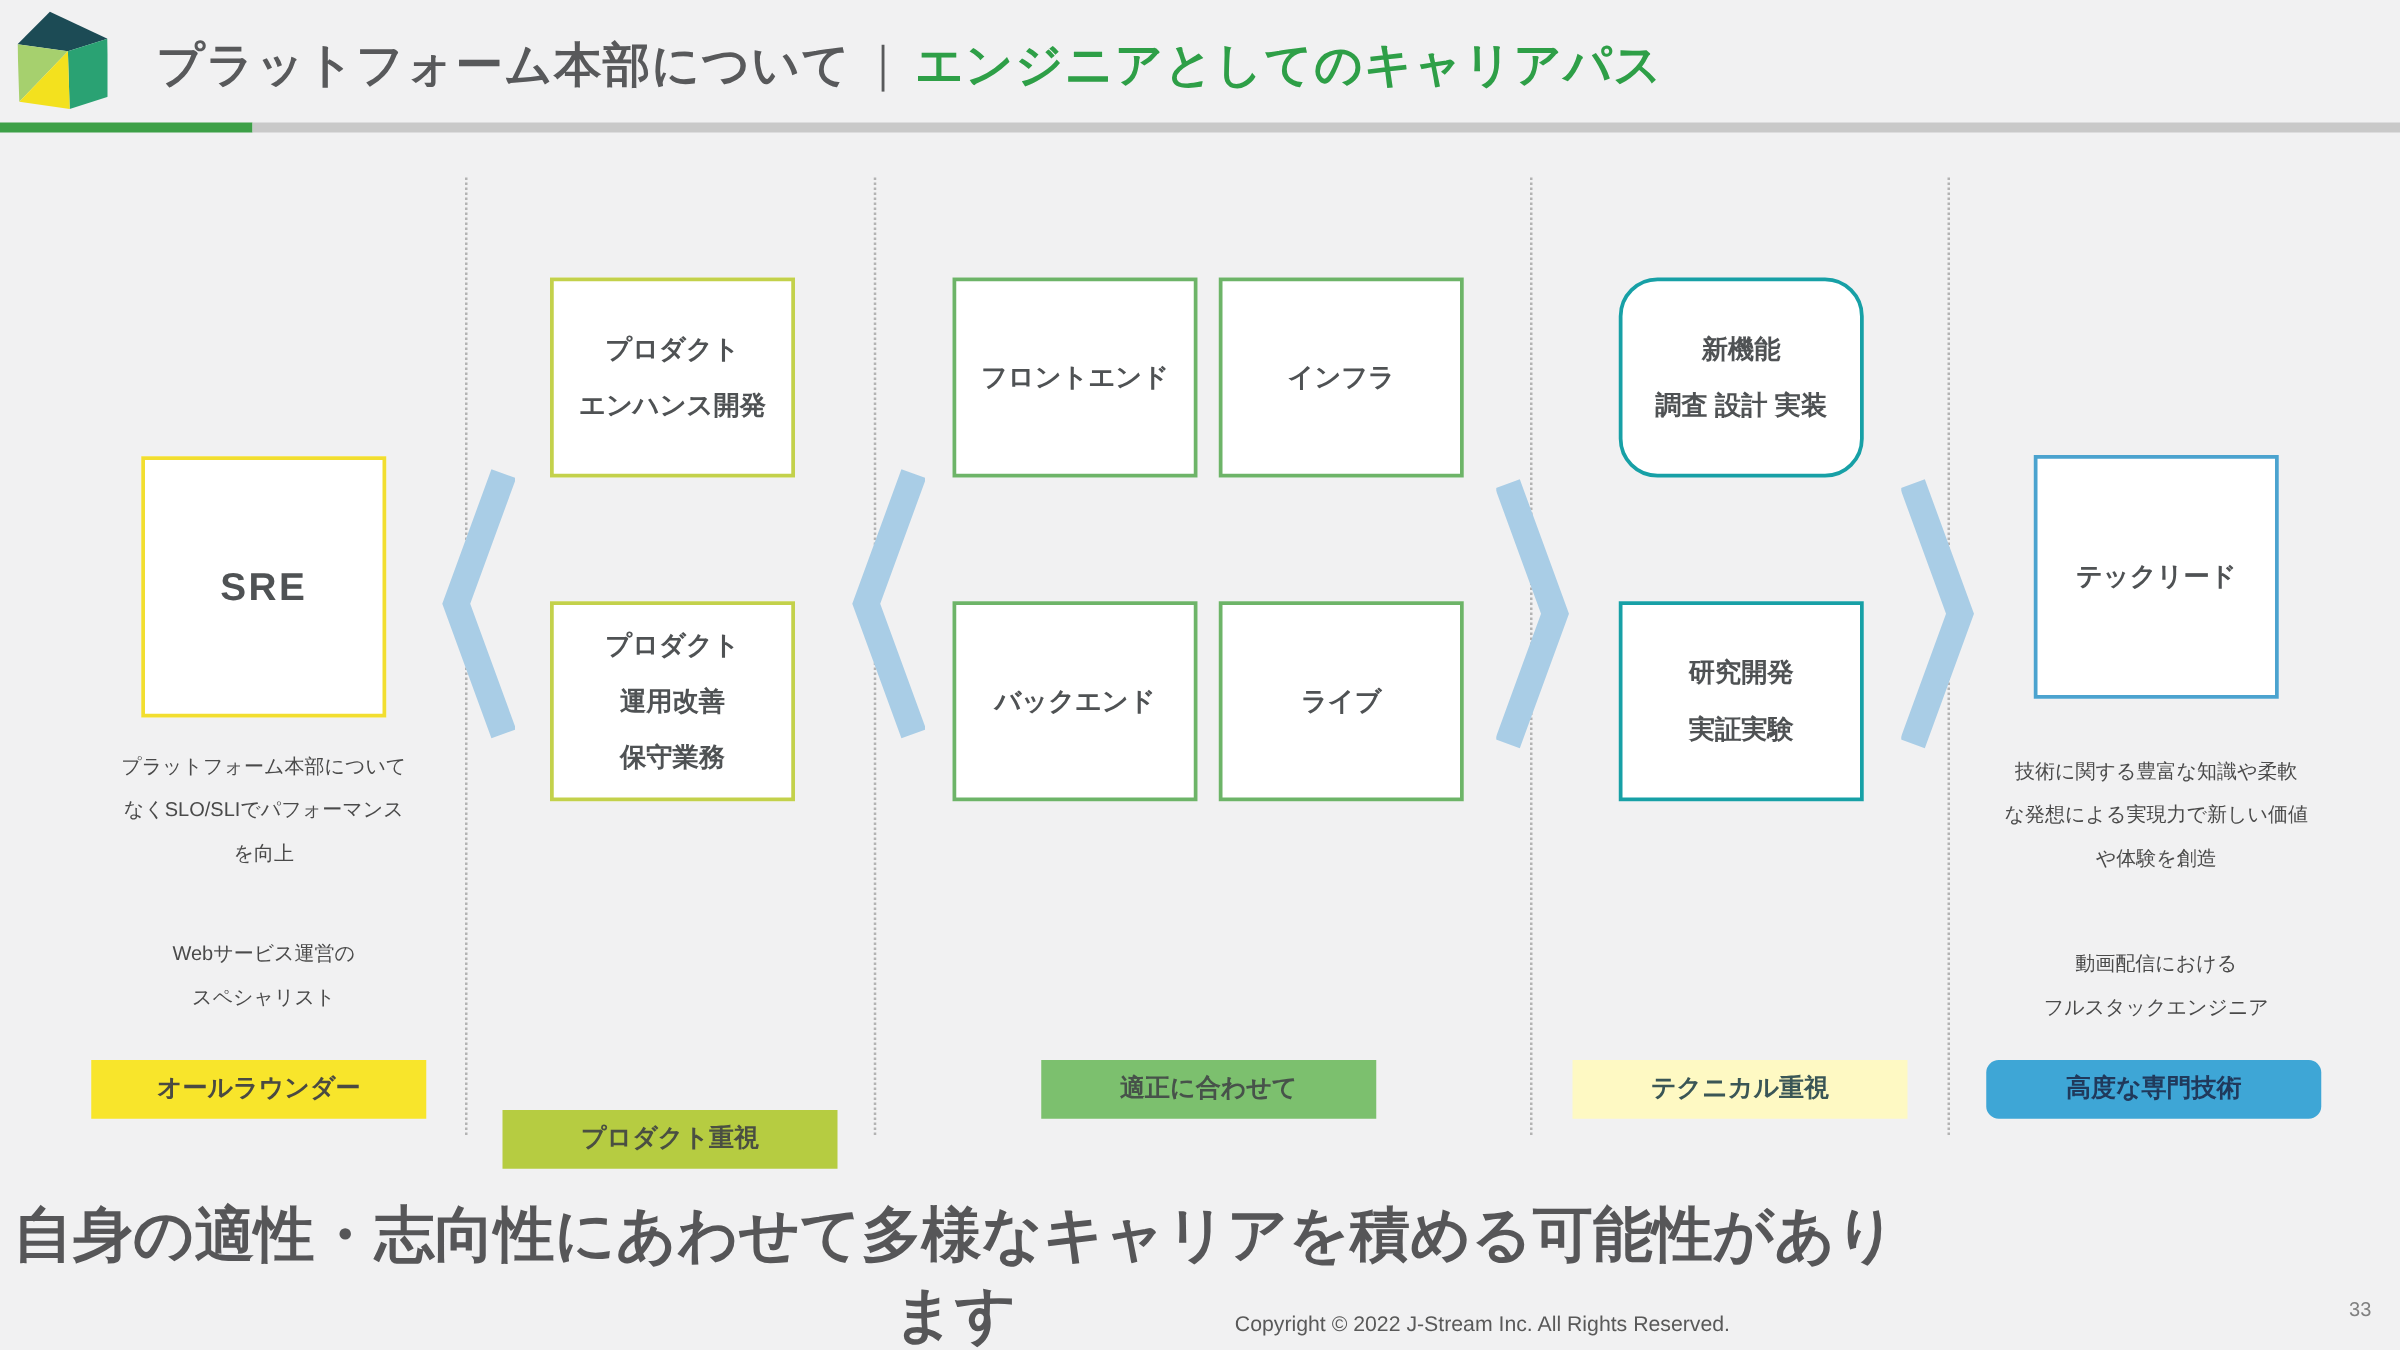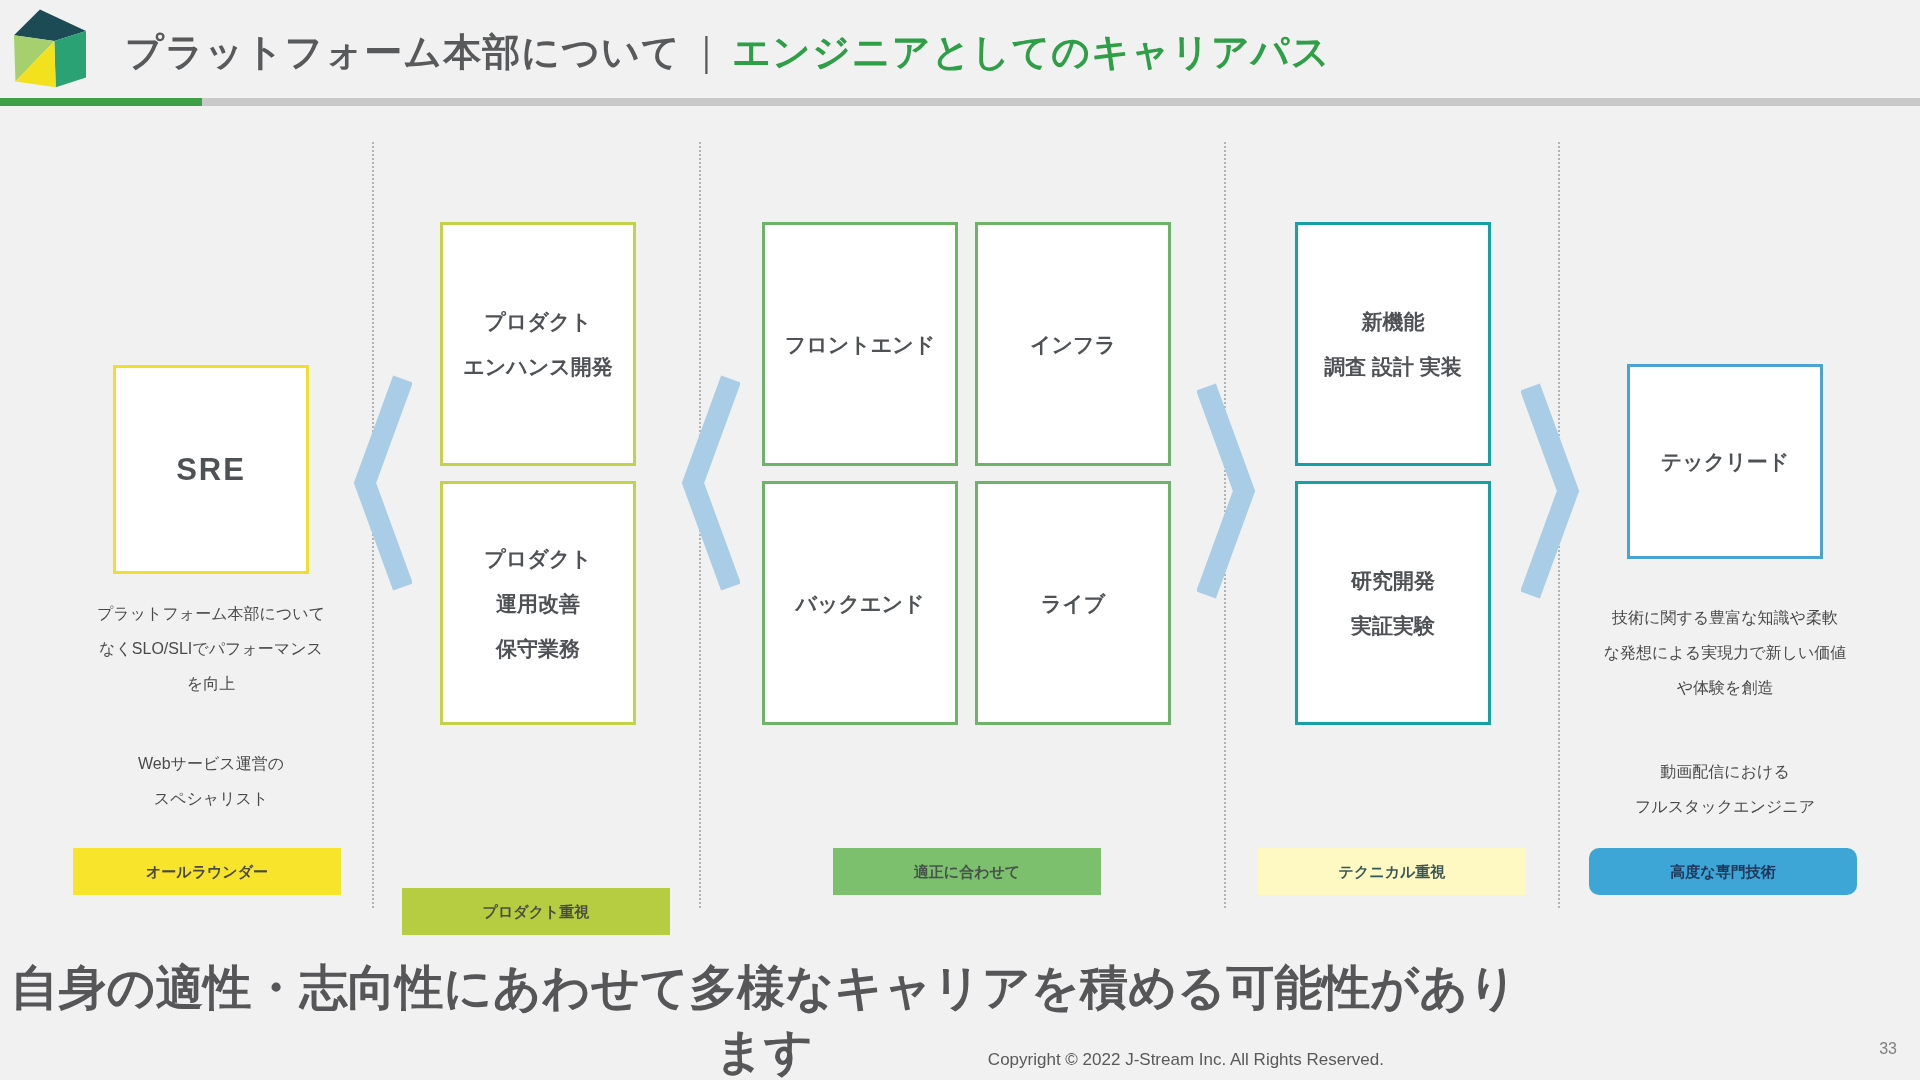--- a/index.html
+++ b/index.html
@@ -17,38 +17,38 @@
     font-weight:bold;font-size:38px;letter-spacing:1px;
   }
   .title-left{color:#58595B;}
   .title-div{color:#58595B;font-weight:400;font-size:40px;transform:scaleX(.7);}
   .title-right{color:#2E9F47;}
   .bar-green{position:absolute;left:0;top:98px;width:202px;height:8px;background:#3DA047;}
   .bar-gray{position:absolute;left:202px;top:98px;width:1718px;height:8px;background:#C9C9C9;}
   
   .vline{position:absolute;top:142px;height:766px;width:0;border-left:2px dotted #B3B3B3;}
   .box{
-    position:absolute;width:196px;height:244px;background:#FFFFFF;
+    position:absolute;width:196px;height:160px;background:#FFFFFF;
     display:flex;align-items:center;justify-content:center;text-align:center;
     font-weight:bold;font-size:21px;line-height:45px;color:#4F5254;
     white-space:pre-line;box-sizing:border-box;border:3px solid #999;
   }
   .b-yellow{border-color:#F2DE2F;}
   .b-lime{border-color:#C3D14B;}
   .b-green{border-color:#6DB468;}
   .b-teal{border-color:#17A0A6;}
   .b-blue{border-color:#4BA3CF;}
   .box-sre{font-size:31px;letter-spacing:2px;}
   .note{
     position:absolute;width:300px;text-align:center;
     font-size:16px;line-height:35px;color:#4A4A4A;white-space:pre-line;
   }
   .badge{
     position:absolute;top:848px;width:268px;height:47px;line-height:47px;
-    text-align:center;font-weight:bold;font-size:15px;
+    text-align:center;font-weight:bold;font-size:20px;
   }
   .badge-1{background:#F8E52B;color:#4A4A42;}
   .badge-2{background:#B6CC41;color:#4A4F42;margin-top:40px;}
   .badge-3{background:#7CC06E;color:#47524A;}
   .badge-4{background:#fef9c3;color:#3A5656;}
   .badge-5{background:#3EA6D6;color:#20395B;border-radius:10px;}
   .chev{position:absolute;width:62px;height:222px;}
   
   .message{
     position:absolute;left:0;top:944px;width:1528px;text-align:center;
@@ -110,21 +110,21 @@
 運用改善
 保守業務</div>
 <div class="badge badge-2" style="left:402px;">プロダクト重視</div>
 
 <div class="box b-green" style="left:762px;top:222px;">フロントエンド</div>
 <div class="box b-green" style="left:975px;top:222px;">インフラ</div>
 <div class="box b-green" style="left:762px;top:481px;">バックエンド</div>
 <div class="box b-green" style="left:975px;top:481px;">ライブ</div>
 <div class="badge badge-3" style="left:833px;">適正に合わせて</div>
 
-<div class="box b-teal" style="left:1295px;top:222px;">新機能
+<div class="box b-teal" style="left:1295px;top:222px;border-radius:31px;">新機能
 調査 設計 実装</div>
 <div class="box b-teal" style="left:1295px;top:481px;">研究開発
 実証実験</div>
 <div class="badge badge-4" style="left:1258px;">テクニカル重視</div>
 
 <div class="box b-blue" style="left:1627px;top:364px;height:195px;">テックリード</div>
 <div class="note" style="left:1575px;top:600px;">技術に関する豊富な知識や柔軟
 な発想による実現力で新しい価値
 や体験を創造</div>
 <div class="note" style="left:1575px;top:754px;">動画配信における

